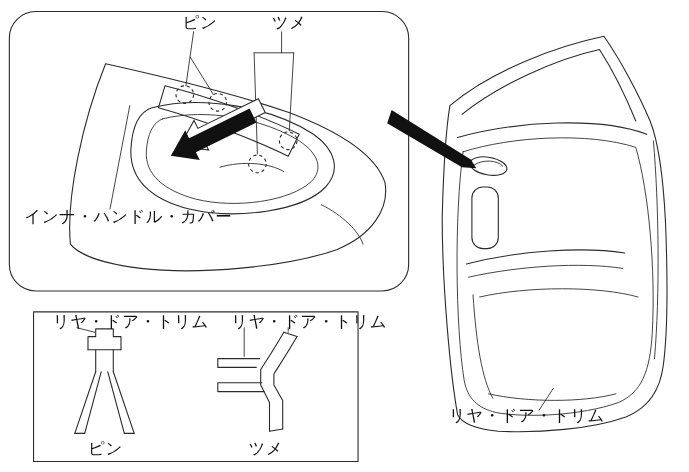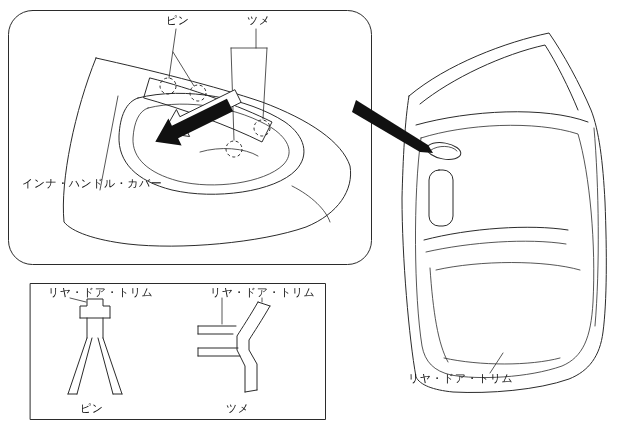--- a/index.html
+++ b/index.html
@@ -5,21 +5,21 @@
   * { margin:0; padding:0; box-sizing:border-box; }
   html,body { background:#ffffff; }
   body { font-family:"DejaVu Sans","Liberation Sans",sans-serif; }
   .figure { position:relative; width:626px; height:429px; background:#ffffff; overflow:hidden; }
   svg.art { position:absolute; left:0; top:0; }
   .ln { fill:none; stroke:#2b2b2b; stroke-width:1; stroke-linecap:round; stroke-linejoin:round; }
   .thin { stroke-width:0.8; }
   .dash { fill:none; stroke:#2b2b2b; stroke-width:1; stroke-dasharray:3 2.6; }
   .blk { fill:#111111; stroke:none; }
   .face { fill:#ffffff; stroke:#2b2b2b; stroke-width:1; }
-  .lbl { position:absolute; font-size:11px; line-height:13px; color:#111111; white-space:nowrap; letter-spacing:0.5px; }
+  .lbl { position:absolute; font-size:15px; line-height:13px; color:#111111; white-space:nowrap; letter-spacing:0.5px; }
 </style>
 </head>
 <body>
 
 <div class="figure">
 
   <svg class="art" width="626" height="429" viewBox="0 0 626 429">
 
     <g>
       <rect class="ln" x="8.5" y="10.5" width="363" height="254" rx="24"></rect>
@@ -107,21 +107,21 @@
       <path class="ln thin" d="M 490,373 L 503,353"></path>
     </g>
 
     <g>
       <polygon class="blk" points="356,100 428,145 433,153 420,152 352,112"></polygon>
     </g>
   </svg>
 
   <div class="lbl" style="left:166px; top:14px;">ピン</div>
   <div class="lbl" style="left:247px; top:14px;">ツメ</div>
-  <div class="lbl" style="left:22px; top:177px;">インナ・ハンドル・カバー</div>
+  <div class="lbl" style="left:22px; top:191px;">インナ・ハンドル・カバー</div>
 
   <div class="lbl" style="left:48px; top:286px;">リヤ・ドア・トリム</div>
   <div class="lbl" style="left:210px; top:286px;">リヤ・ドア・トリム</div>
   <div class="lbl" style="left:80px; top:402px;">ピン</div>
   <div class="lbl" style="left:226px; top:402px;">ツメ</div>
 
   <div class="lbl" style="left:408px; top:372px;">リヤ・ドア・トリム</div>
 </div>
 
 </body></html>

